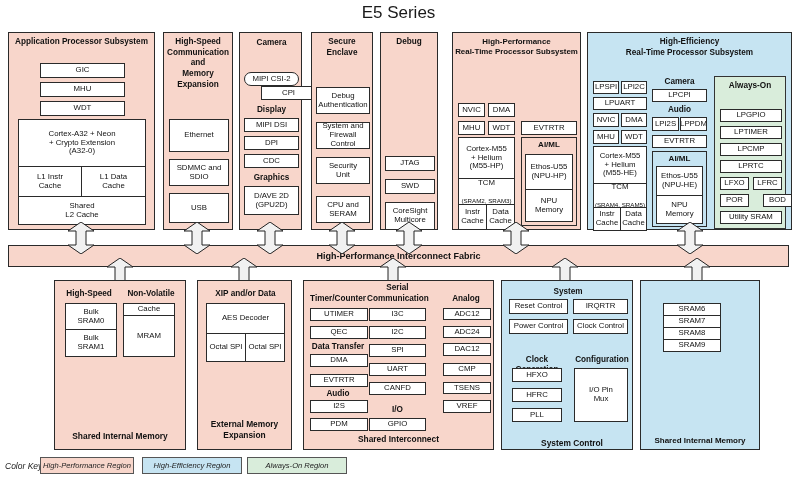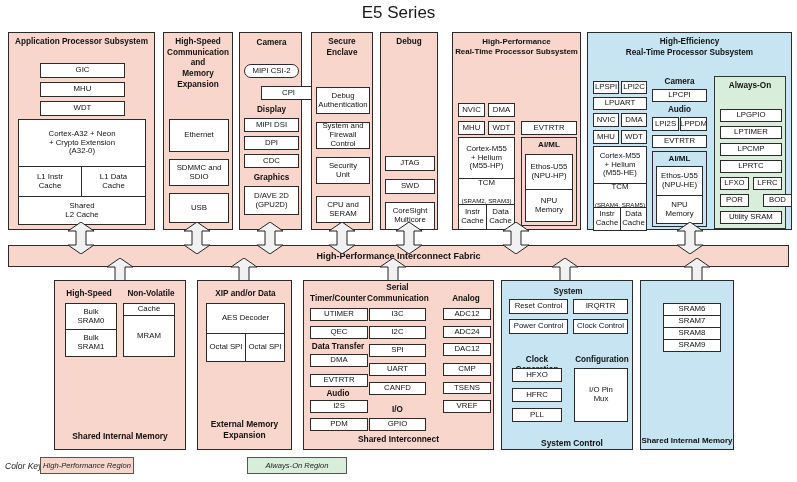--- a/index.html
+++ b/index.html
@@ -63,21 +63,21 @@
 Communication and
 Memory Expansion</div>
     <div class="chip" style="left:5px;top:86px;width:60px;height:33px;">Ethernet</div>
     <div class="chip" style="left:5px;top:126px;width:60px;height:27px;">SDMMC and
 SDIO</div>
     <div class="chip" style="left:5px;top:160px;width:60px;height:30px;">USB</div>
   </div>
 
   <div class="sec hp" style="left:239px;top:32px;width:63px;height:198px;">
     <div class="hdr" style="left:0;top:5px;width:63px;">Camera</div>
-    <div class="chip" style="left:4px;top:31px;width:55px;height:14px;border-radius:7px;">MIPI CSI-2</div>
+    <div class="chip" style="left:4px;top:39px;width:55px;height:14px;border-radius:7px;">MIPI CSI-2</div>
     <div class="chip" style="left:4px;top:53px;width:55px;height:14px;margin-left:17px;">CPI</div>
     <div class="hdr" style="left:0;top:72px;width:63px;">Display</div>
     <div class="chip" style="left:4px;top:85px;width:55px;height:14px;">MIPI DSI</div>
     <div class="chip" style="left:4px;top:103px;width:55px;height:14px;">DPI</div>
     <div class="chip" style="left:4px;top:121px;width:55px;height:14px;">CDC</div>
     <div class="hdr" style="left:0;top:140px;width:63px;">Graphics</div>
     <div class="chip" style="left:4px;top:153px;width:55px;height:29px;">D/AVE 2D
 (GPU2D)</div>
   </div>
 
@@ -289,25 +289,26 @@
     <div class="hdr" style="left:2px;top:74px;width:66px;">Clock Generation</div>
     <div class="hdr" style="left:70px;top:74px;width:60px;">Configuration</div>
     <div class="chip" style="left:10px;top:87px;width:50px;height:14px;">HFXO</div>
     <div class="chip" style="left:10px;top:107px;width:50px;height:14px;">HFRC</div>
     <div class="chip" style="left:10px;top:127px;width:50px;height:14px;">PLL</div>
     <div class="chip" style="left:72px;top:87px;width:54px;height:54px;">I/O Pin
 Mux</div>
     <div class="bot-label" style="top:157px;padding-left:10px;">System Control</div>
   </div>
 
-  <div class="sec he" style="left:640px;top:280px;width:94px;height:170px;">
+  <div class="sec he" style="left:640px;top:280px;width:120px;height:170px;">
     <div class="chip" style="left:22px;top:22px;width:58px;height:13px;">SRAM6</div>
     <div class="chip" style="left:22px;top:34px;width:58px;height:13px;">SRAM7</div>
     <div class="chip" style="left:22px;top:46px;width:58px;height:13px;">SRAM8</div>
     <div class="chip" style="left:22px;top:58px;width:58px;height:13px;">SRAM9</div>
     <div class="bot-label" style="top:155px;font-size:8px;">Shared Internal Memory</div>
   </div>
 
   <div class="keylabel">Color Key:</div>
   <div class="keybox hp" style="left:40px;width:94px;">High-Performance Region</div>
+  <div class="keybox he" style="left:142px;width:100px;">High-Efficiency Region</div>
   <div class="keybox ao" style="left:247px;width:100px;">Always-On Region</div>
 
 </div>
 
 </body></html>

